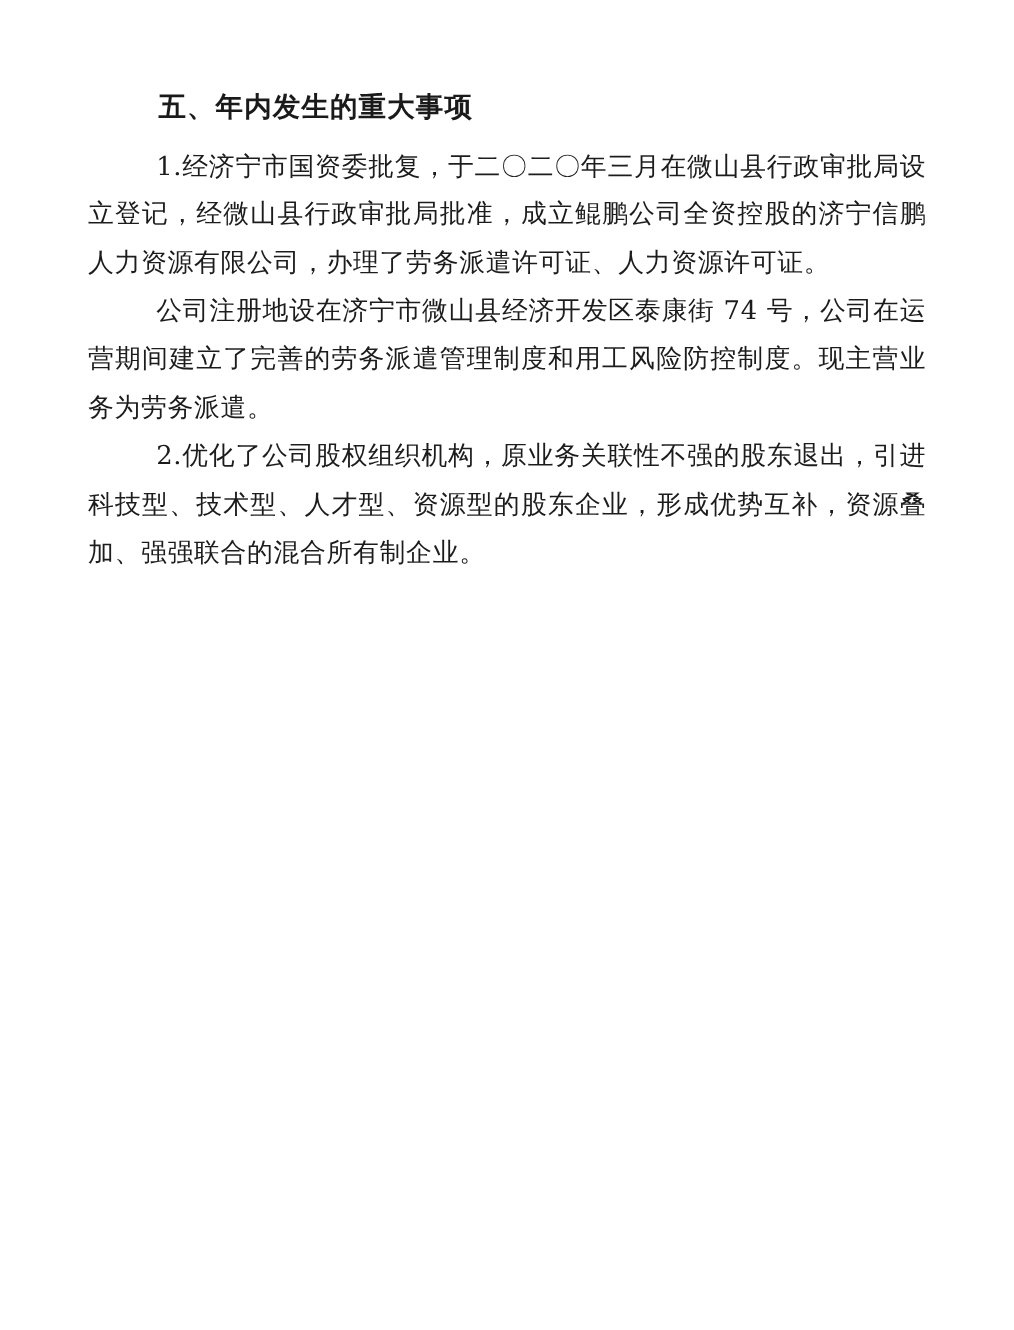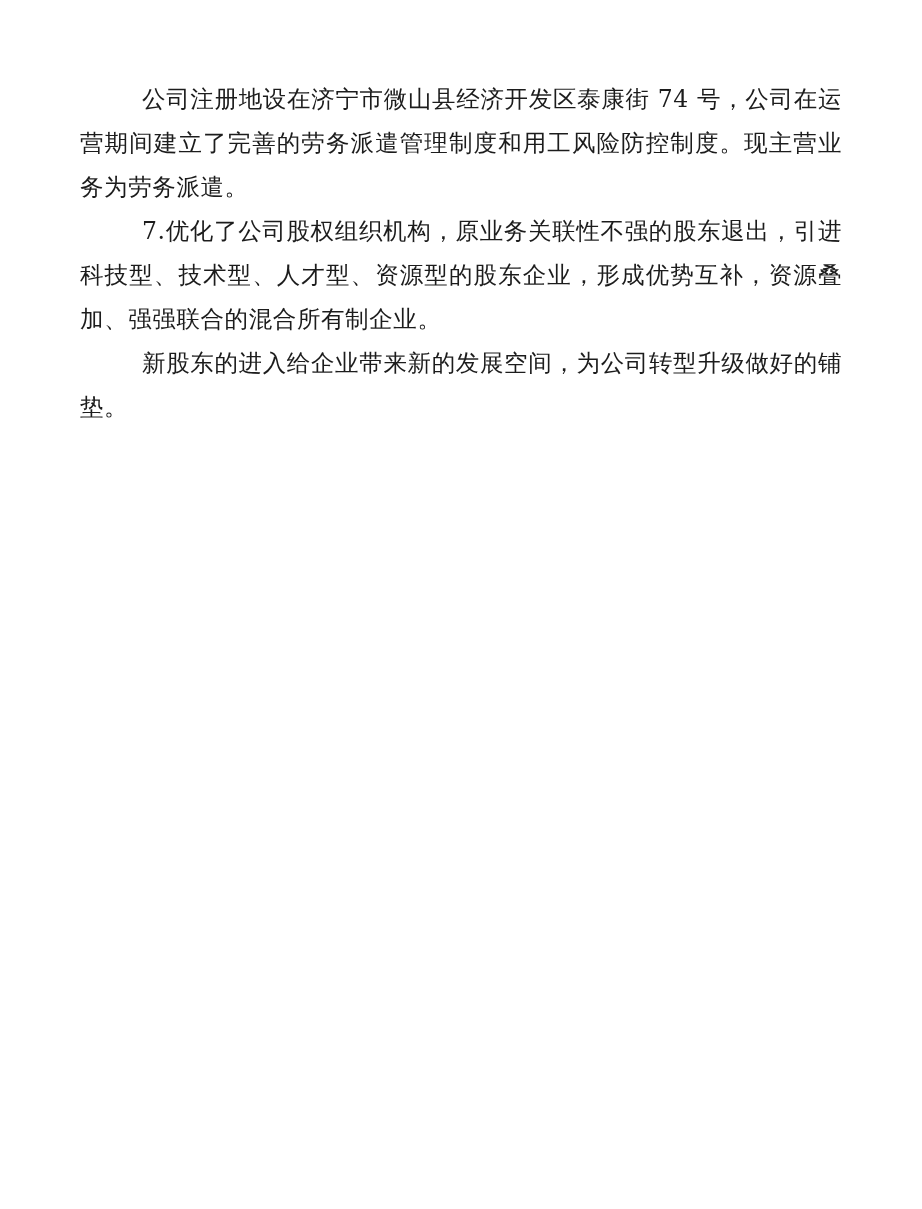--- a/index.html
+++ b/index.html
@@ -43,17 +43,18 @@
   }
   .para + .para {
     margin-top: 0px;
   }
 </style>
 </head>
 <body>
 
 <div class="page">
   <div class="content">
+    <h2 class="heading">五、年内发生的重大事项</h2>
+    <p class="para">1.经济宁市国资委批复，于二〇二〇年三月在微山县行政审批局设立登记，经微山县行政审批局批准，成立鲲鹏公司全资控股的济宁信鹏人力资源有限公司，办理了劳务派遣许可证、人力资源许可证。</p>
     <p class="para">公司注册地设在济宁市微山县经济开发区泰康街 74 号，公司在运营期间建立了完善的劳务派遣管理制度和用工风险防控制度。现主营业务为劳务派遣。</p>
-    <p class="para">7.优化了公司股权组织机构，原业务关联性不强的股东退出，引进科技型、技术型、人才型、资源型的股东企业，形成优势互补，资源叠加、强强联合的混合所有制企业。</p>
-    <p class="para">新股东的进入给企业带来新的发展空间，为公司转型升级做好的铺垫。</p>
+    <p class="para">2.优化了公司股权组织机构，原业务关联性不强的股东退出，引进科技型、技术型、人才型、资源型的股东企业，形成优势互补，资源叠加、强强联合的混合所有制企业。</p>
   </div>
 </div>
 
 </body></html>

